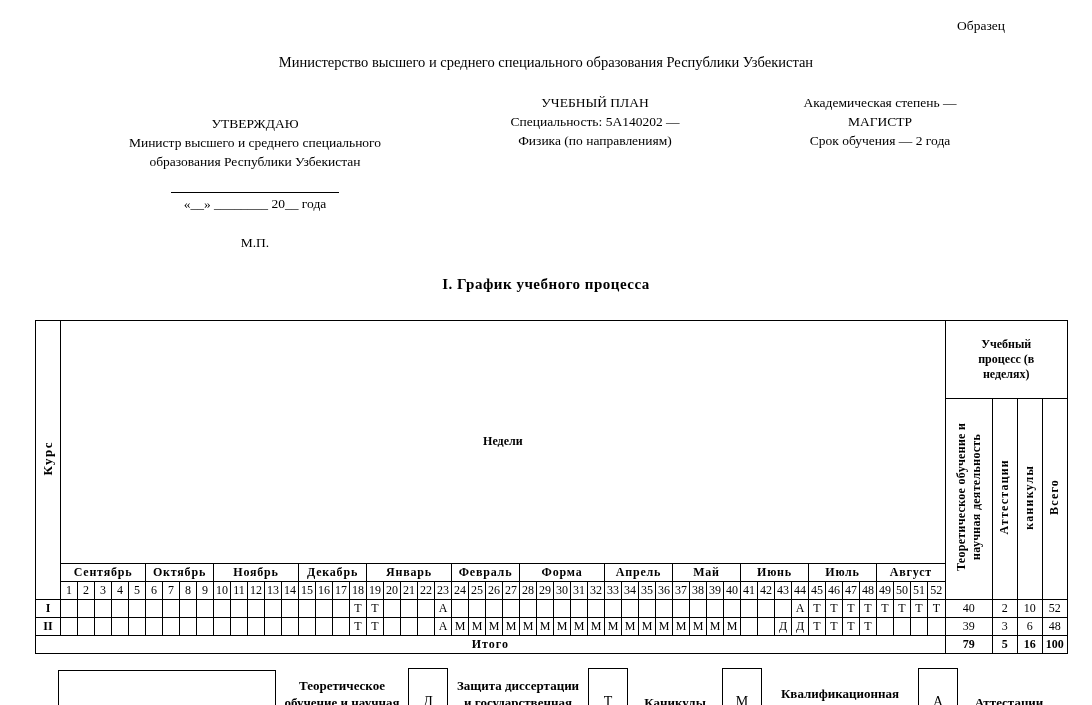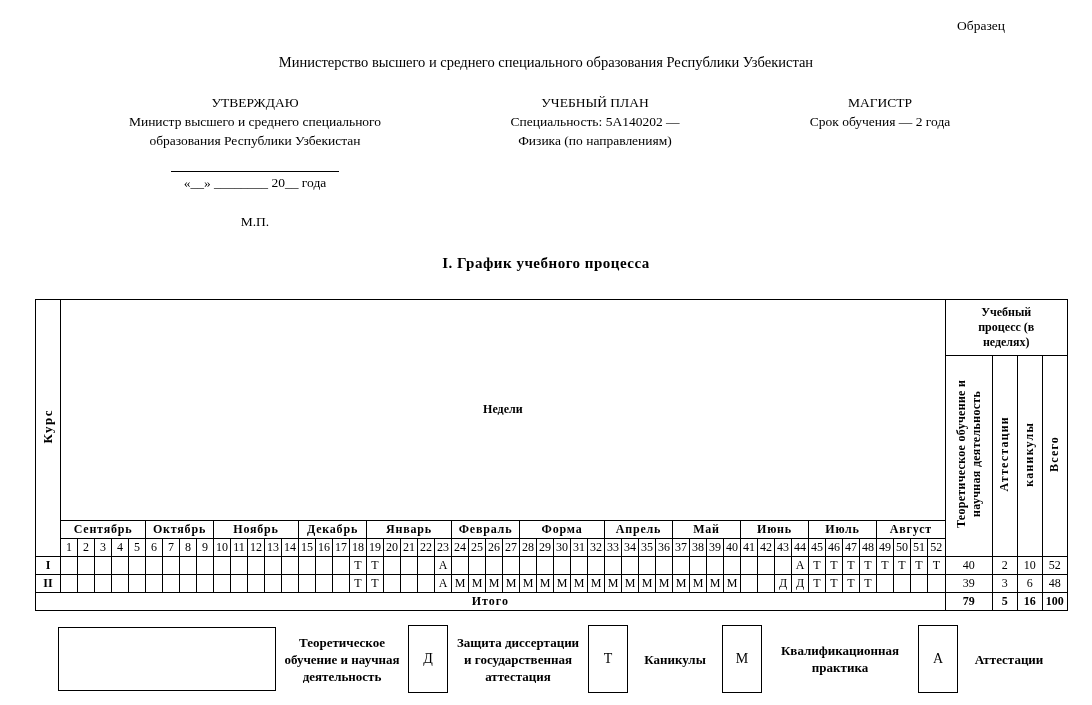--- a/index.html
+++ b/index.html
@@ -5,33 +5,33 @@
   * { margin:0; padding:0; box-sizing:border-box; }
   html,body { background:#fff; }
   body {
     width:1092px; height:705px; position:relative; overflow:hidden;
     color:#000; font-family:"Liberation Serif","DejaVu Serif",serif;
   }
   .sample { text-align:right; padding:18px 87px 0 0; font-size:13.5px; }
   .doc-title { text-align:center; font-size:14.5px; margin-top:20px; }
   .hdr-cols { display:flex; margin:22px 0 0 60px; }
   .hdr-col { text-align:center; font-size:13.5px; line-height:19px; }
-  .col-approve { width:390px; }
+  .col-approve { width:390px;margin-top:21px; }
   .col-plan { width:290px; }
   .col-degree { width:280px; }
   .sig-line { width:168px; height:0; border-bottom:1px solid #000; margin:21px auto 0 auto; }
   .date-line { margin-top:1px; }
   .mp { margin-top:20px; }
   .section-title { text-align:center; font-weight:bold; font-size:15px; margin-top:24px; letter-spacing:0.5px; }
 
   table.sched { border-collapse:collapse; table-layout:fixed; margin:27px 0 0 35px; width:1031px; }
   table.sched td { border:1px solid #000; text-align:center; vertical-align:middle; padding:0; font-size:12px; overflow:hidden; }
   .weeks-head { font-weight:bold; font-size:13px; }
   .proc-head  { font-weight:bold; font-size:12px; line-height:15px; }
-  .proc-head .wrapbox { width:86px; margin:5px auto; }
+  .proc-head .wrapbox { width:86px; margin:16px auto; }
   .vtext { writing-mode:vertical-rl; transform:rotate(180deg); display:inline-block; font-weight:bold; }
   .kurs { font-size:13px; letter-spacing:1.5px; }
   .proc-col .vtext { font-size:12px; max-height:196px; line-height:15px; }
   .proc-0 .vtext, .vtext.proc-0 { letter-spacing:0.3px; }
   .vtext.proc-1, .vtext.proc-2, .vtext.proc-3 { letter-spacing:1.2px; }
   td.month { font-weight:bold; font-size:12.5px; letter-spacing:0.8px;margin-left:12px; }
   td.wknum { font-size:11.5px; }
   tr.r-month, tr.r-num, tr.r-course, tr.r-itogo { height:18px; }
   td.course { font-weight:bold; font-size:12.5px; }
   td.wk { font-size:11.5px; }
@@ -65,20 +65,21 @@
     <div class="sig-line"></div>
     <div class="date-line">«__» ________ 20__ года</div>
     <div class="mp">М.П.</div>
   </div>
   <div class="hdr-col col-plan">
     <div>УЧЕБНЫЙ ПЛАН</div>
     <div>Специальность: 5А140202 —</div>
     <div>Физика (по направлениям)</div>
   </div>
   <div class="hdr-col col-degree">
+    <div>Академическая степень —</div>
     <div>МАГИСТР</div>
     <div>Срок обучения — 2 года</div>
   </div>
 </div>
 
 <div class="section-title">I. График учебного процесса</div>
 
 <table class="sched">
     <colgroup>
       <col style="width:25px">

